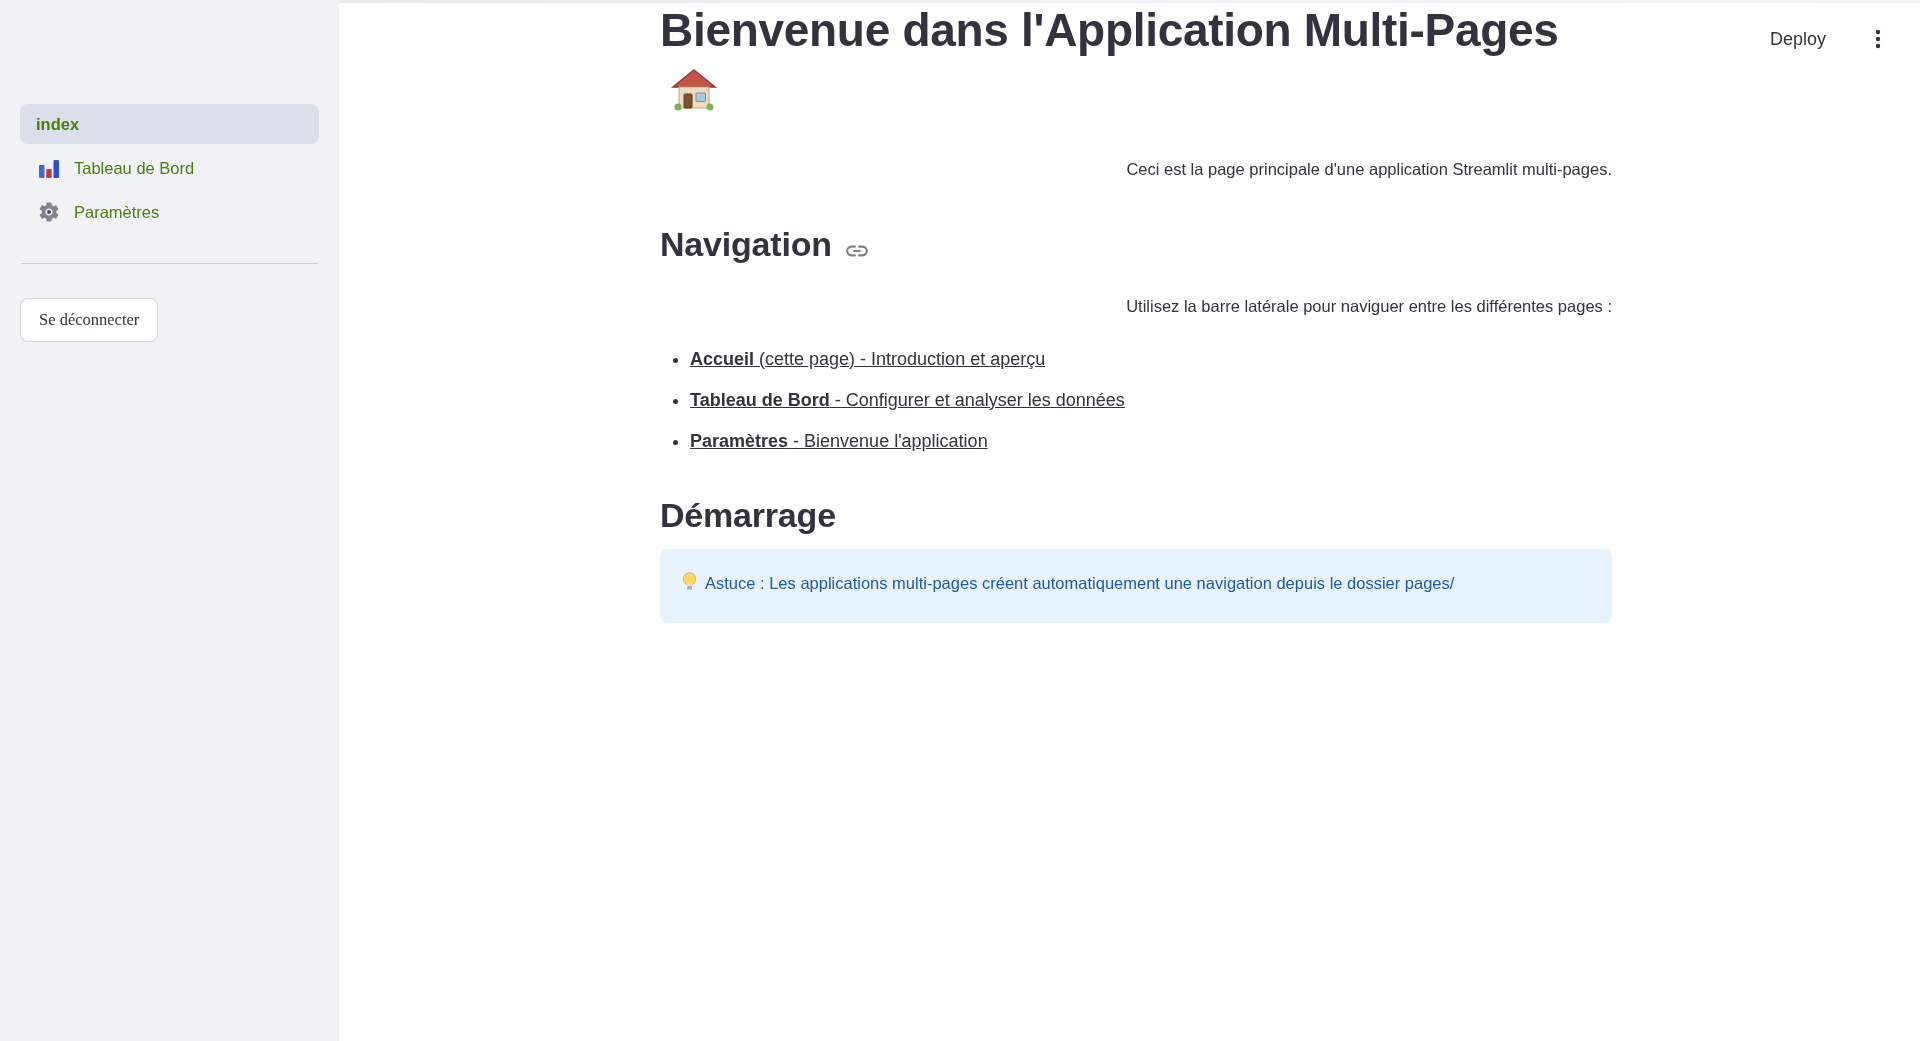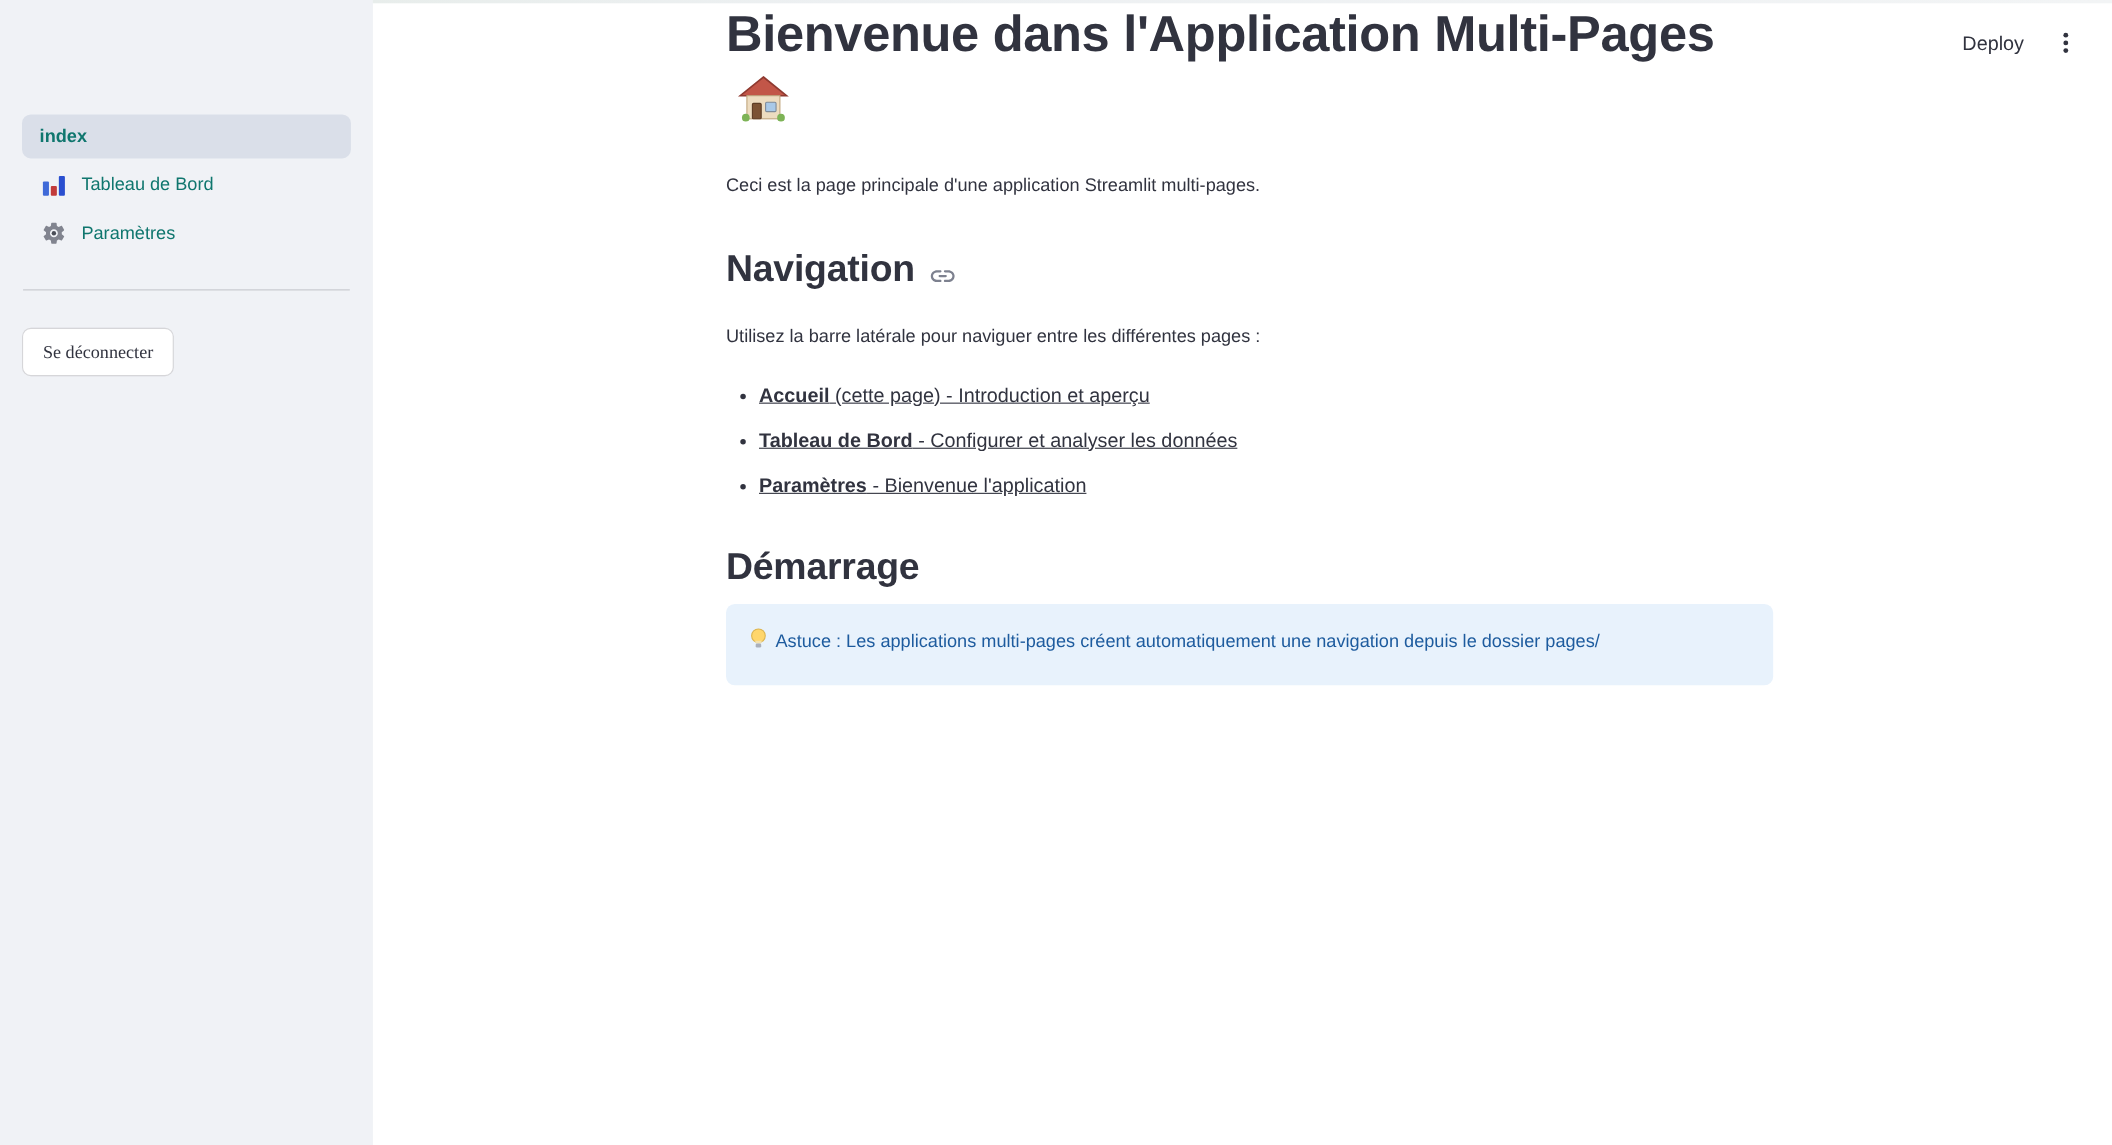--- a/index.html
+++ b/index.html
@@ -19,57 +19,57 @@
   .sidebar {
     position: absolute; left: 0; top: 0; width: 339px; height: 1041px;
     background: #f0f2f6;
     padding: 104px 20px 0 20px;
   }
   .nav-item {
     display: flex; align-items: center;
     height: 40px; border-radius: 8px;
     padding: 0 16px; margin-bottom: 4px;
     font-size: 16.5px; cursor: pointer;
-    color: #0f766e;
+    color: #4d7c0f;
   }
   .nav-item.active { background: #dadfe9; font-weight: 700; }
   .nav-icon { width: 26px; height: 26px; margin-right: 12px; flex: 0 0 auto; display: inline-flex; align-items: center; justify-content: center; }
   .sidebar-divider { border: none; border-top: 1px solid rgba(49,51,63,0.2); margin: 31px 1px 0 1px; }
   .logout-btn {
     margin-top: 34px;
     display: inline-block;
     background: #ffffff;
     border: 1px solid rgba(49,51,63,0.2);
     border-radius: 8px;
     padding: 11px 18px;
     font-size: 16.5px;
     font-family: Liberation Serif, serif;
     color: #31333F;
     cursor: pointer;
   }
   
   .app-header {
     position: absolute; top: 22px; right: 28px;
-    display: flex; align-items: center; gap: 22px;
+    display: flex; align-items: center; gap: 36px;
   }
   .deploy-btn {
     font-size: 18px; color: #31333F; background: transparent; border: none;
     font-family: "Liberation Sans", sans-serif; cursor: pointer; padding: 4px 2px;
   }
   .kebab-btn { background: transparent; border: none; cursor: pointer; padding: 4px; display: flex; align-items: center; }
   
   .main {
     position: absolute; left: 660px; top: 0; width: 952px;
   }
   h1.page-title {
     font-size: 46px; line-height: 1.32; font-weight: 700;
     letter-spacing: -0.3px;
   }
   .title-house { display: inline-block; vertical-align: -6px; margin-left: 10px; }
-  p.body-text { font-size: 16.5px; line-height: 1.55; }
+  p.body-text { font-size: 16.5px; line-height: 1.55; text-align: right; }
   .intro { margin-top: 30px; }
   h2.section-heading {
     margin-top: 42px;
     font-size: 34px; font-weight: 700; letter-spacing: -0.2px;
     display: flex; align-items: flex-end;
   }
   .anchor-link { margin-left: 12px; display: inline-flex; align-items: center; cursor: pointer; }
   .section-lead { margin-top: 30px; }
   ul.nav-list { margin-top: 26px; padding-left: 30px; }
   ul.nav-list li { font-size: 18px; line-height: 1.45; margin-bottom: 15px; text-decoration: underline; }

